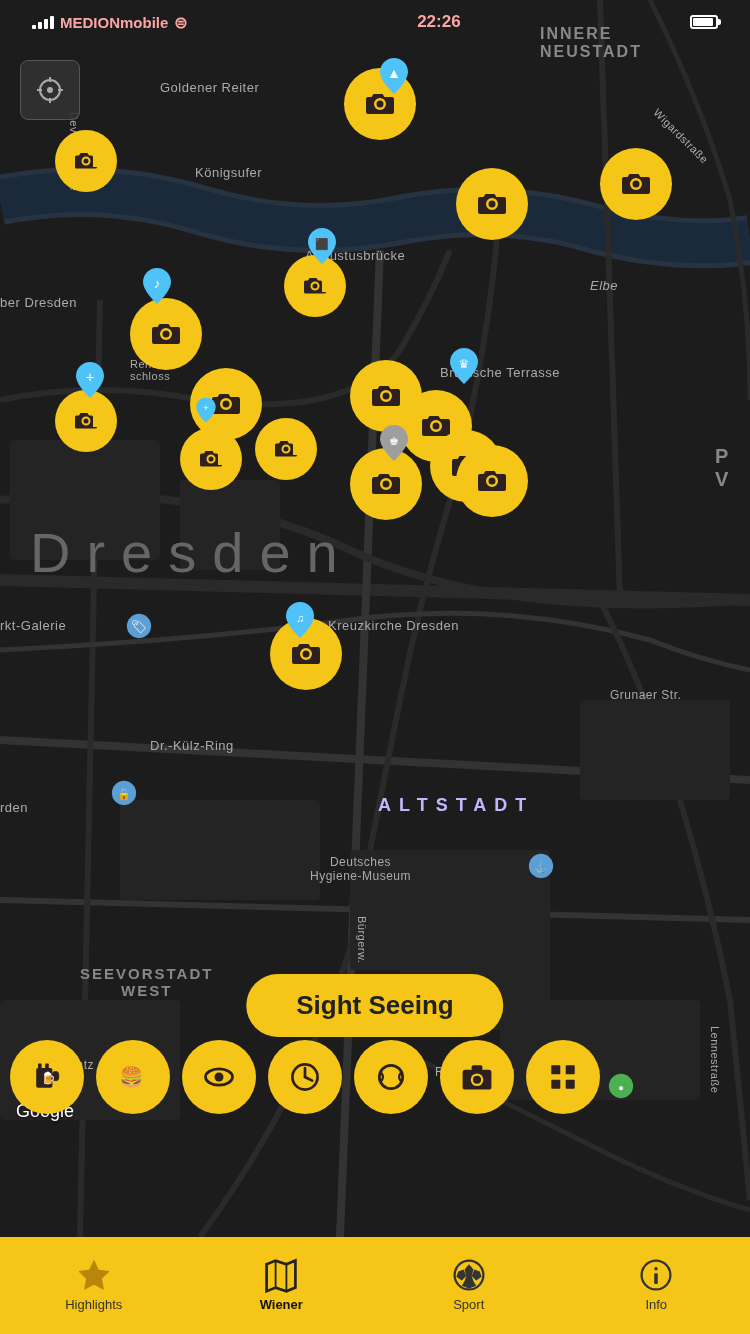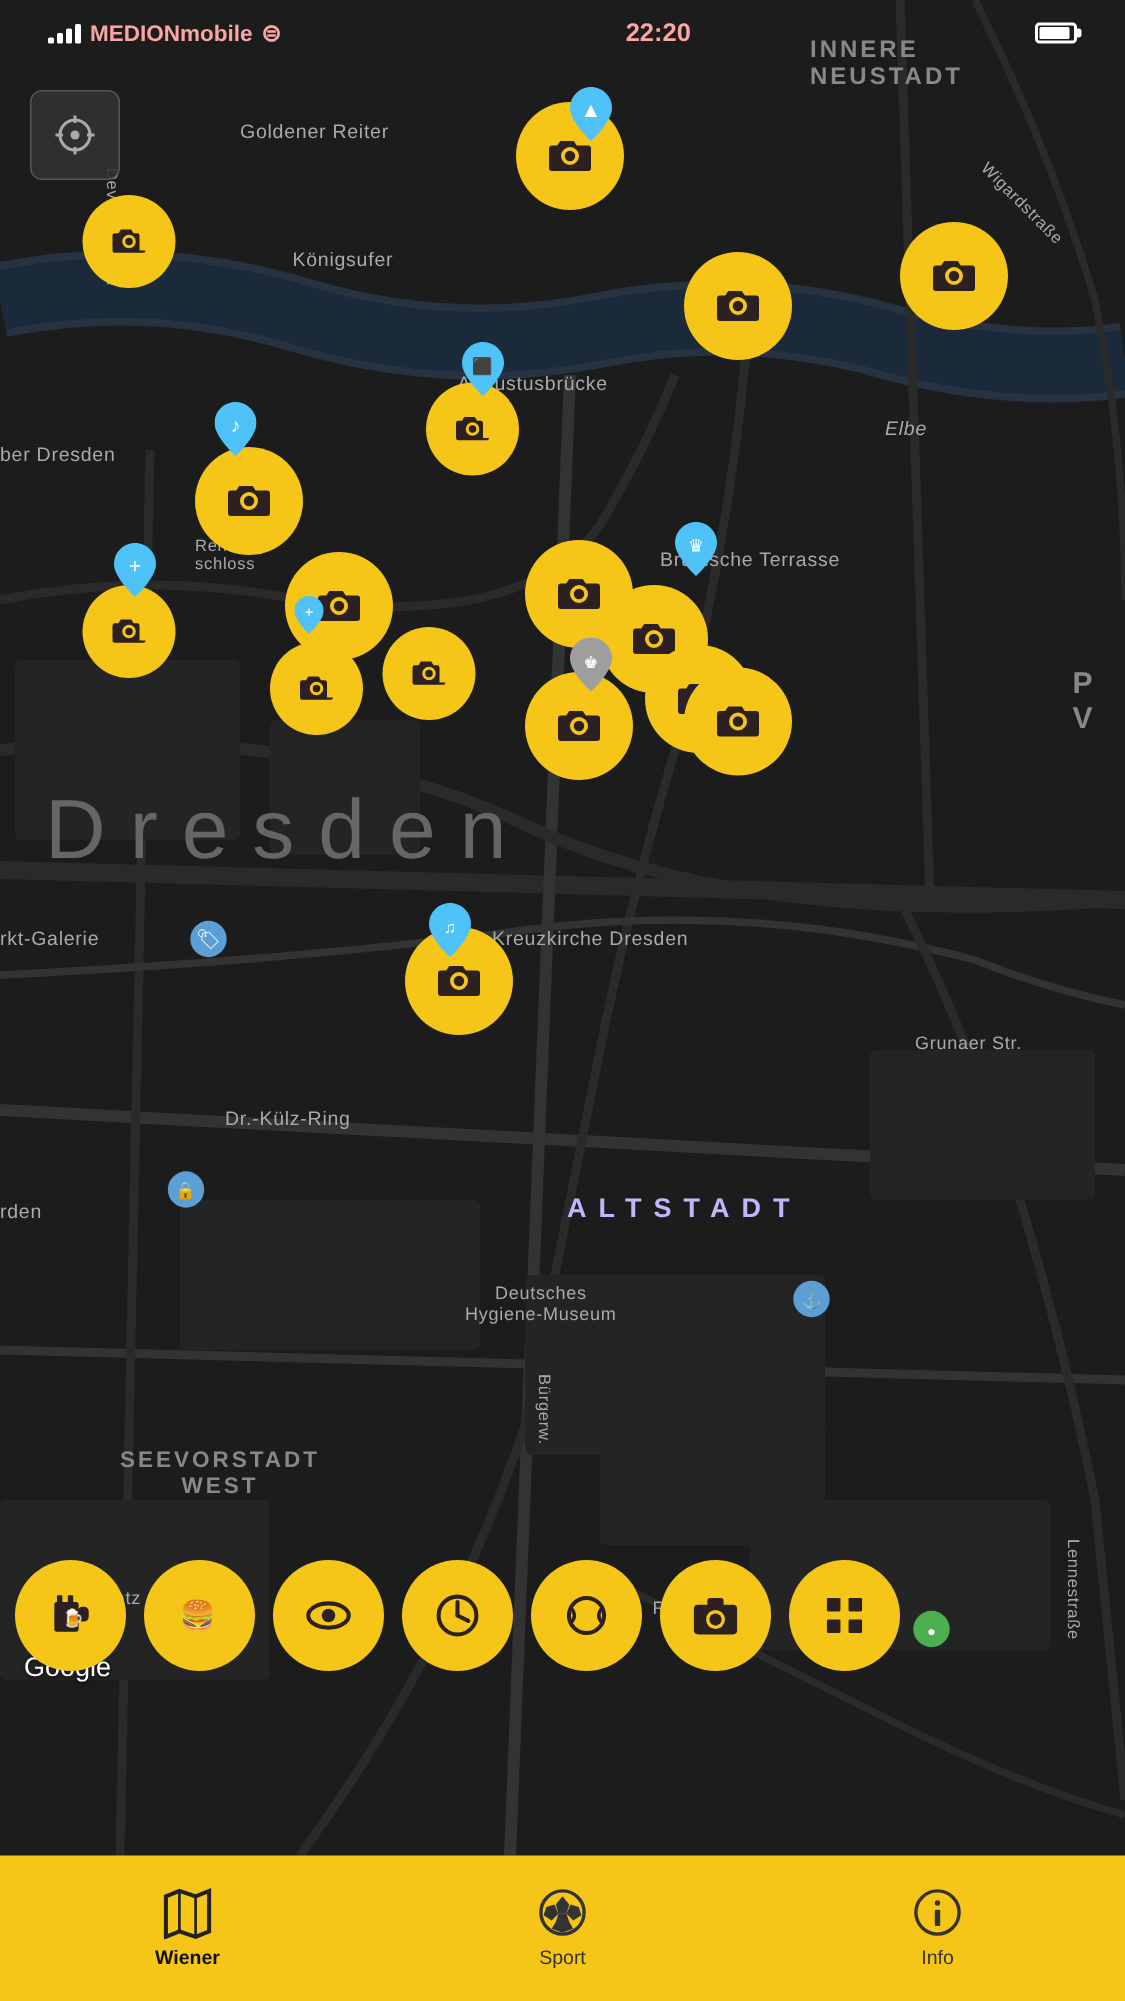--- a/index.html
+++ b/index.html
@@ -246,21 +246,21 @@
   <div class="status-left">
     <div class="signal-bars">
       <div class="signal-bar"></div>
       <div class="signal-bar"></div>
       <div class="signal-bar"></div>
       <div class="signal-bar"></div>
     </div>
     <span>MEDIONmobile</span>
     <span class="wifi-icon">⊜</span>
   </div>
-  <div class="status-center">22:20</div>
+  <div class="status-center">22:26</div>
   <div class="status-right">
     <div class="battery">
       <div class="battery-fill"></div>
     </div>
   </div>
 </div>
 
 <div class="map-container">
 
   <svg class="map-bg" viewBox="0 0 750 1237" preserveAspectRatio="xMidYMid slice">
@@ -525,20 +525,21 @@
     </svg>
   </div>
 
   <div class="marker-blue" style="left:607px;top:1068px;">
     <svg viewBox="0 0 30 30" fill="none">
       <circle cx="15" cy="15" r="13" fill="#4CAF50"></circle>
       <text x="15" y="20" text-anchor="middle" fill="white" font-size="10">●</text>
     </svg>
   </div>
 
+  <div class="sight-seeing-label">Sight Seeing</div>
 
   <div class="google-brand">Google</div>
 
   <div class="category-bar">
 
     <button class="cat-btn">
       <svg viewBox="0 0 40 40" fill="#2d2020">
         <rect x="8" y="10" width="18" height="22" rx="2" fill="#2d2020"></rect>
         <rect x="26" y="14" width="7" height="10" rx="3" fill="#2d2020" stroke="#2d2020" stroke-width="1"></rect>
         <rect x="10" y="5" width="4" height="6" rx="1" fill="#2d2020"></rect>
@@ -592,20 +593,26 @@
         <rect x="7" y="23" width="10" height="10" rx="1" fill="#2d2020"></rect>
         <rect x="23" y="23" width="10" height="10" rx="1" fill="#2d2020"></rect>
       </svg>
     </button>
   </div>
 
 </div>
 
 <div class="bottom-nav">
 
+  <div class="nav-item">
+    <svg viewBox="0 0 40 40">
+      <polygon points="20,4 24.9,14.5 36.6,16.1 28.3,24.2 30.4,35.8 20,30.2 9.6,35.8 11.7,24.2 3.4,16.1 15.1,14.5" fill="#b8860b" stroke="#b8860b" stroke-width="1"></polygon>
+    </svg>
+    <span class="nav-label">Highlights</span>
+  </div>
 
   <div class="nav-item active">
     <svg viewBox="0 0 40 40">
       <polygon points="4,8 14,4 26,8 36,4 36,34 26,38 14,34 4,38" fill="none" stroke="#222" stroke-width="3"></polygon>
       <line x1="14" y1="4" x2="14" y2="34" stroke="#222" stroke-width="2"></line>
       <line x1="26" y1="8" x2="26" y2="38" stroke="#222" stroke-width="2"></line>
     </svg>
     <span class="nav-label">Wiener</span>
   </div>
 

